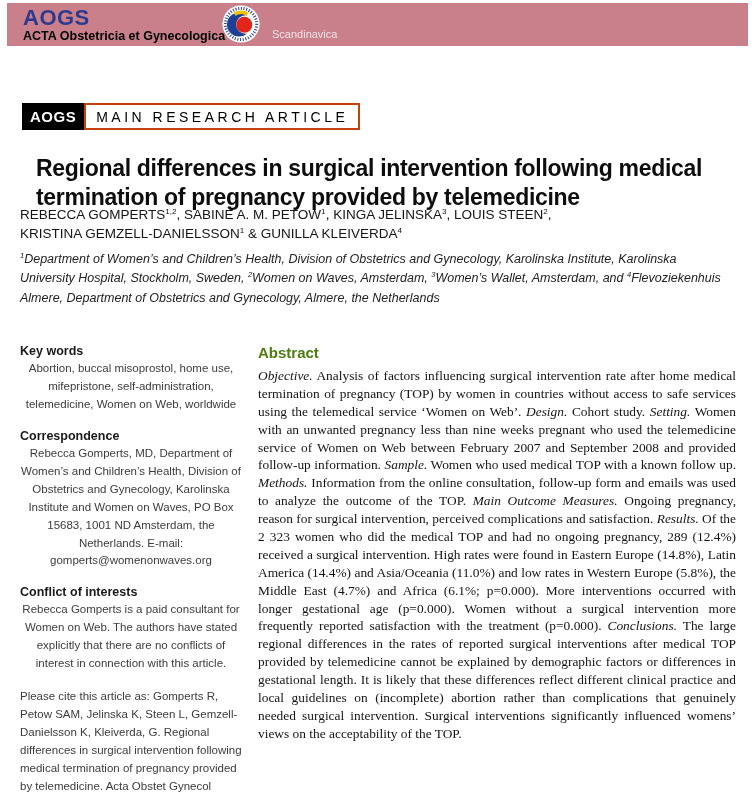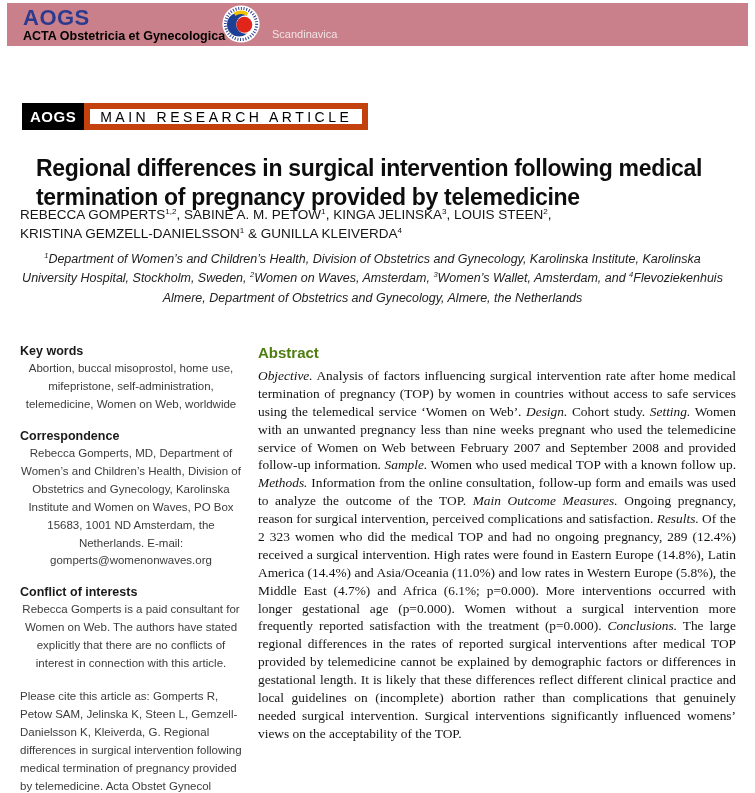--- a/index.html
+++ b/index.html
@@ -13,30 +13,30 @@
   .banner-abbr{position:absolute;left:16px;top:2px;font-size:22px;font-weight:bold;
     color:#2b3a8f;letter-spacing:0.5px;}
   .banner-name{position:absolute;left:16px;top:26px;font-size:12.5px;font-weight:bold;color:#000000;}
   .banner-logo{position:absolute;left:215px;top:2px;width:38px;height:38px;}
   .banner-scand{position:absolute;left:265px;top:25px;font-size:11px;color:#f2e2e4;}
 
   
   .badge-row{position:absolute;left:22px;top:103px;display:flex;height:27px;}
   .badge-abbr{background:#000;color:#fff;font-weight:bold;font-size:15px;
     display:flex;align-items:center;padding:0 8px;letter-spacing:0.5px;}
-  .badge-type{border:6px solid #c2410c;color:#000;font-size:14px;letter-spacing:3.5px;
+  .badge-type{border:2px solid #c2410c;color:#000;font-size:14px;letter-spacing:3.5px;
     display:flex;align-items:center;padding:0 10px;white-space:nowrap;}
 
   
   .title{position:absolute;left:36px;top:139px;width:700px;font-size:23px;font-weight:bold;
     line-height:1.25;letter-spacing:-0.3px;color:#0d0d0d;}
   .authors{position:absolute;left:20px;top:206px;width:710px;font-size:13.5px;line-height:1.4;color:#151515;}
   .authors sup{font-size:60%;line-height:0;}
   .affiliations{position:absolute;left:20px;top:250px;width:705px;font-style:italic;
-    font-size:12.5px;line-height:1.55;color:#222;text-align:center;}
+    font-size:12.5px;line-height:1.55;color:#222;}
   .affiliations sup{font-size:60%;line-height:0;}
 
   
   .columns{position:absolute;left:20px;top:344px;width:716px;display:flex;}
   .sidebar{width:222px;flex:none;}
   .main-col{width:478px;flex:none;margin-left:16px;}
 
   .sb-head{margin:0;font-size:12.5px;font-weight:bold;color:#1a1a1a;}
   .sb-text{margin:2px 0 15px 0;font-size:11.5px;line-height:1.56;color:#3c3c3c;text-align:center;}
   .sb-cite{margin:4px 0 14px 0;font-size:11.5px;line-height:1.56;color:#3c3c3c;}

